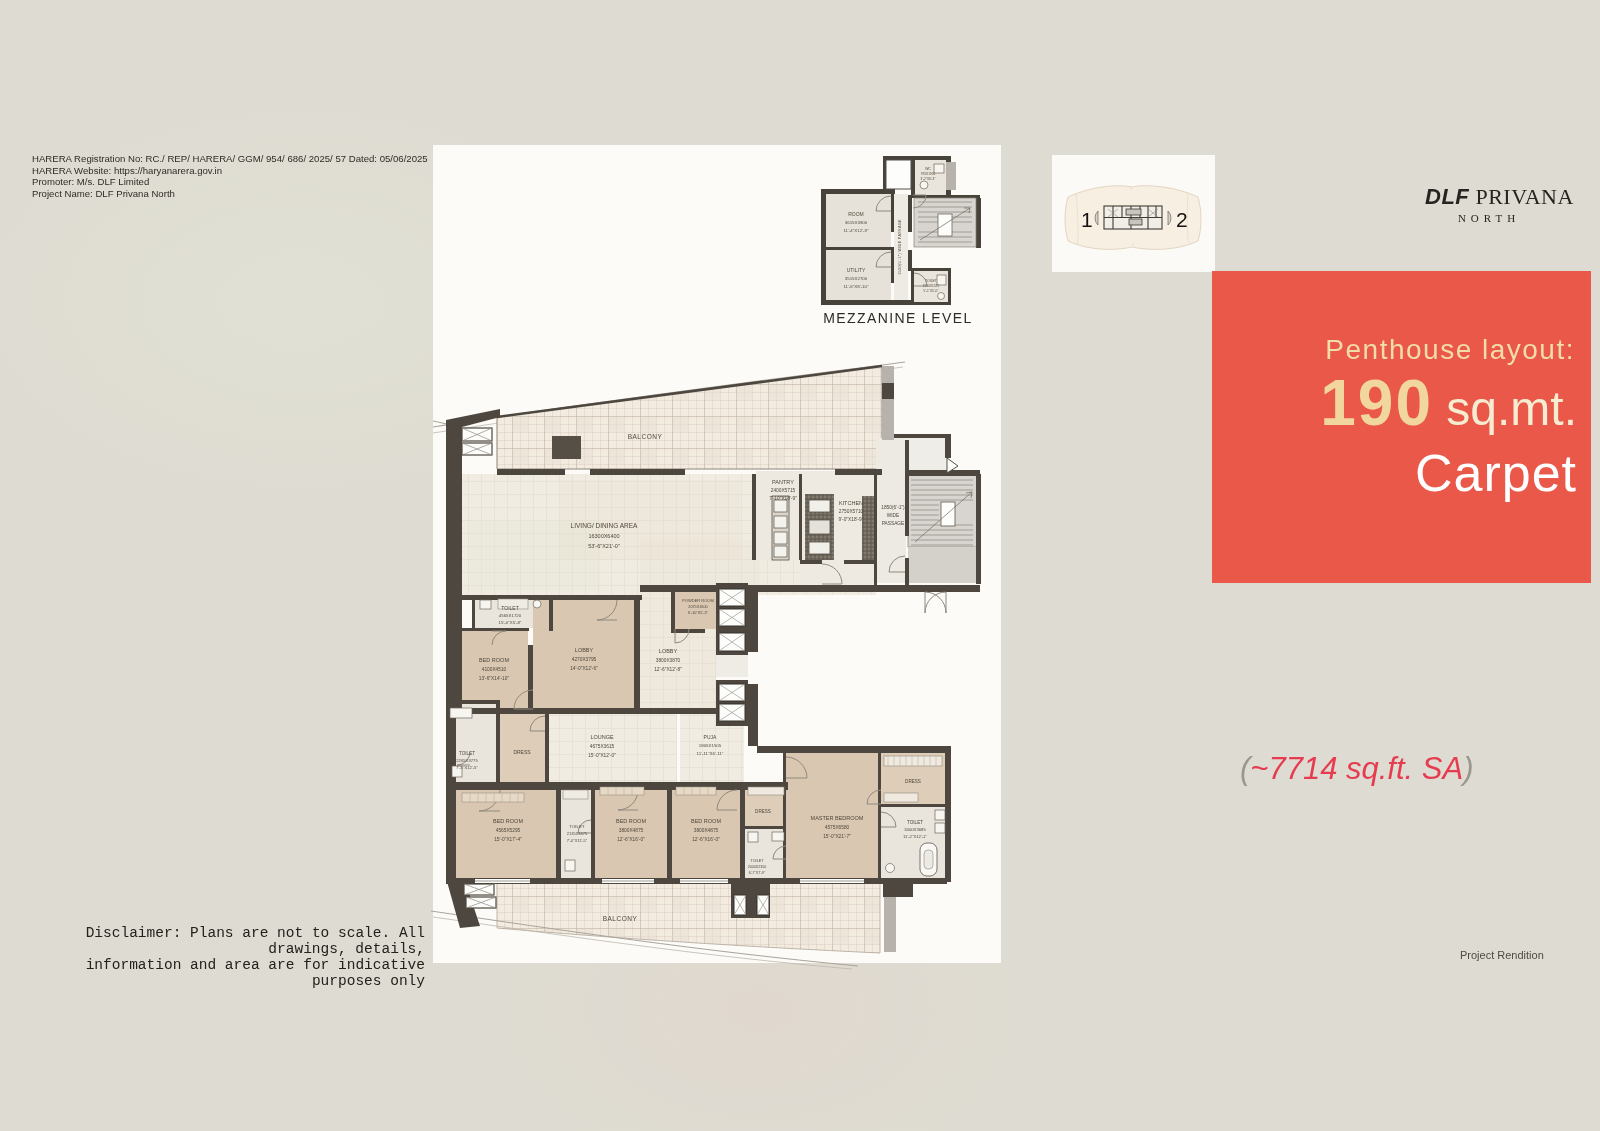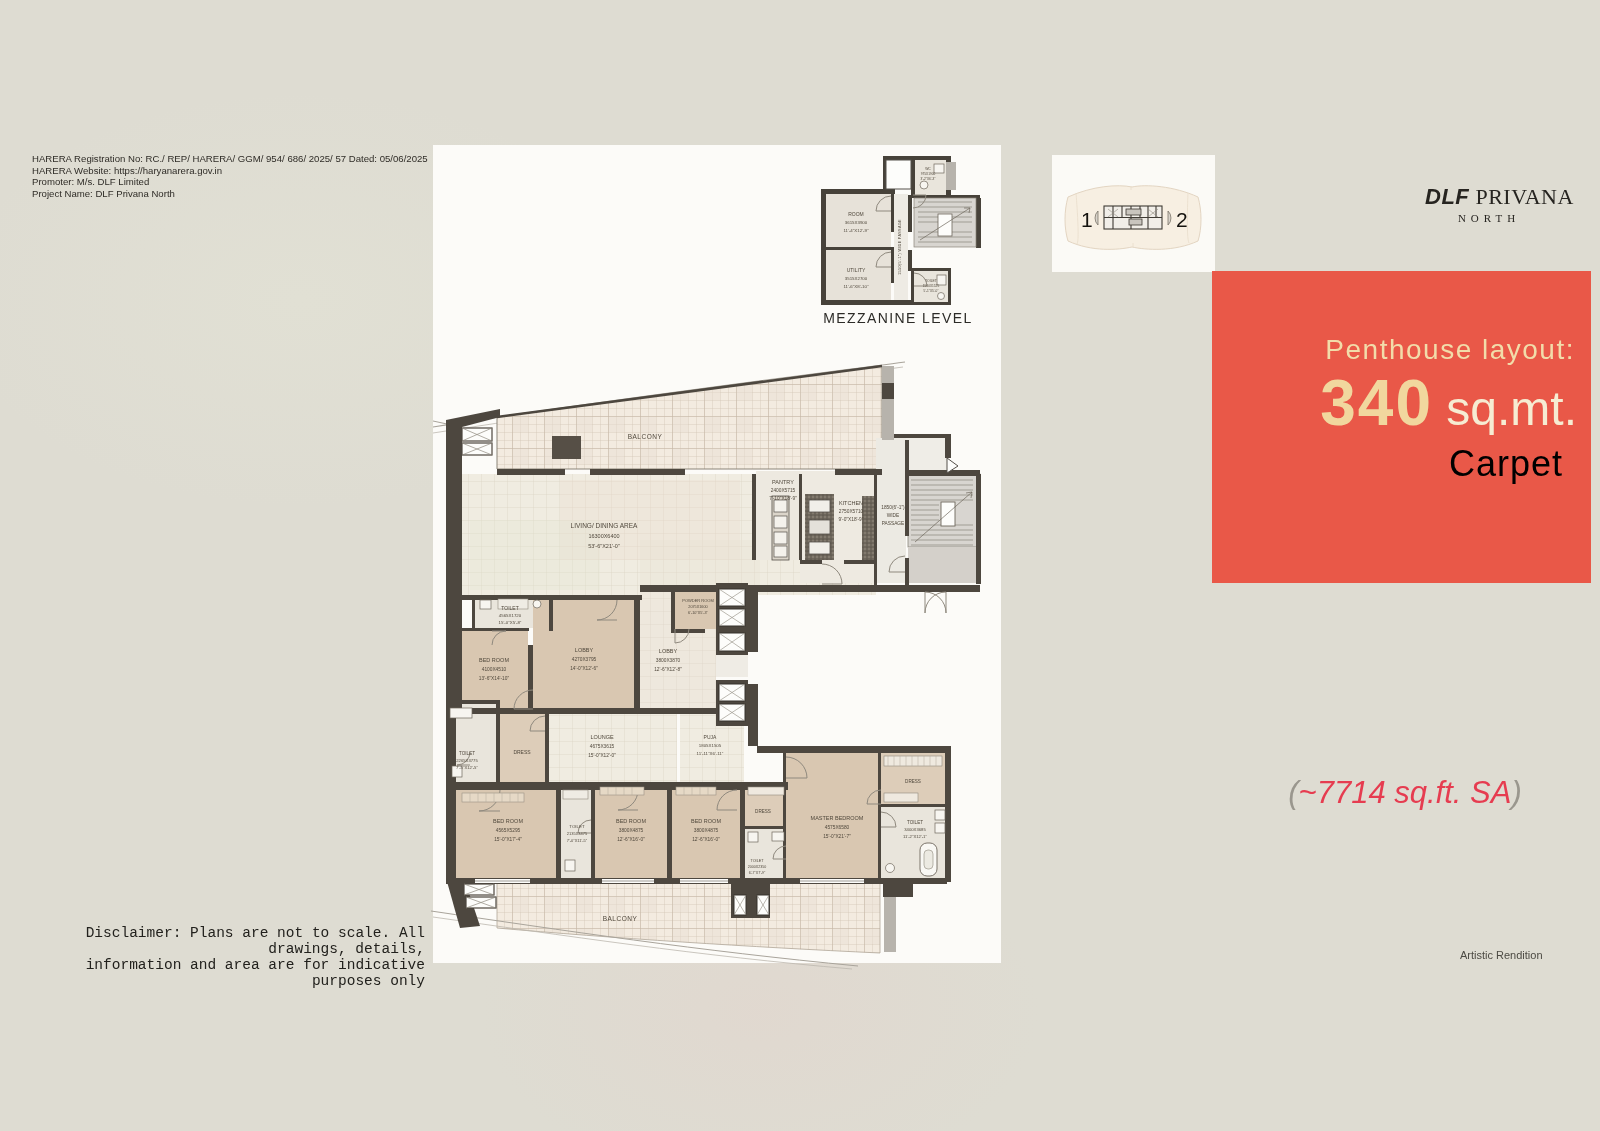--- a/index.html
+++ b/index.html
@@ -540,21 +540,21 @@
   </g>
 </svg>
 
 <div class="abs" style="left:1425px;top:184px;width:140px;">
   <div style="font-size:22px;color:#262420;white-space:nowrap;"><span style="font-weight:bold;font-style:italic;letter-spacing:0.5px;">DLF</span> <span style="font-family:'Liberation Serif',serif;letter-spacing:0.5px;">PRIVANA</span></div>
   <div style="font-family:'Liberation Serif',serif;font-size:11px;color:#262420;letter-spacing:5px;margin-top:2px;text-align:center;width:128px;">NORTH</div>
 </div>
 
 <div class="abs" style="left:1212px;top:271px;width:350px;height:312px;background:#e95848;padding-left:29px;">
   <div class="abs" style="right:16px;top:63px;font-size:28px;letter-spacing:1.5px;color:#f2dcaa;white-space:nowrap;">Penthouse layout:</div>
-  <div class="abs" style="right:14px;top:95px;color:#f6ecd2;font-size:48px;white-space:nowrap;"><span style="font-weight:bold;font-size:64px;color:#f1d79e;letter-spacing:2px;">340</span> sq.mt.</div>
-  <div class="abs" style="right:28px;top:172px;color:#000000;font-size:36px;letter-spacing:1px;white-space:nowrap;">Carpet</div>
+  <div class="abs" style="right:14px;top:95px;color:#f6ecd2;font-size:48px;white-space:nowrap;"><span style="font-weight:bold;font-size:64px;color:#f1d79e;letter-spacing:2px;">190</span> sq.mt.</div>
+  <div class="abs" style="right:14px;top:172px;color:#ffffff;font-size:52px;letter-spacing:1px;white-space:nowrap;">Carpet</div>
 </div>
 
-<div class="abs" style="left:1240px;top:751px;width:330px;text-align:center;font-size:31px;font-style:italic;margin-top:24px;"><span style="color:#9a978e;">(</span><span style="color:#e63c50;">~7714 sq.ft. SA</span><span style="color:#9a978e;">)</span></div>
+<div class="abs" style="left:1240px;top:751px;width:330px;font-size:31px;font-style:italic;"><span style="color:#9a978e;">(</span><span style="color:#e63c50;">~7714 sq.ft. SA</span><span style="color:#9a978e;">)</span></div>
 
 <div class="abs" style="left:55px;top:925px;width:370px;text-align:right;font-size:14.5px;line-height:16px;color:#22211d;font-family:Liberation Mono, monospace;">Disclaimer: Plans are not to scale. All drawings, details,<br>information and area are for indicative purposes only</div>
 
-<div class="abs" style="left:1460px;top:949px;font-size:11px;color:#4c4a43;">Artistic Rendition</div>
+<div class="abs" style="left:1460px;top:949px;font-size:11px;color:#4c4a43;">Project Rendition</div>
 
 </body></html>

